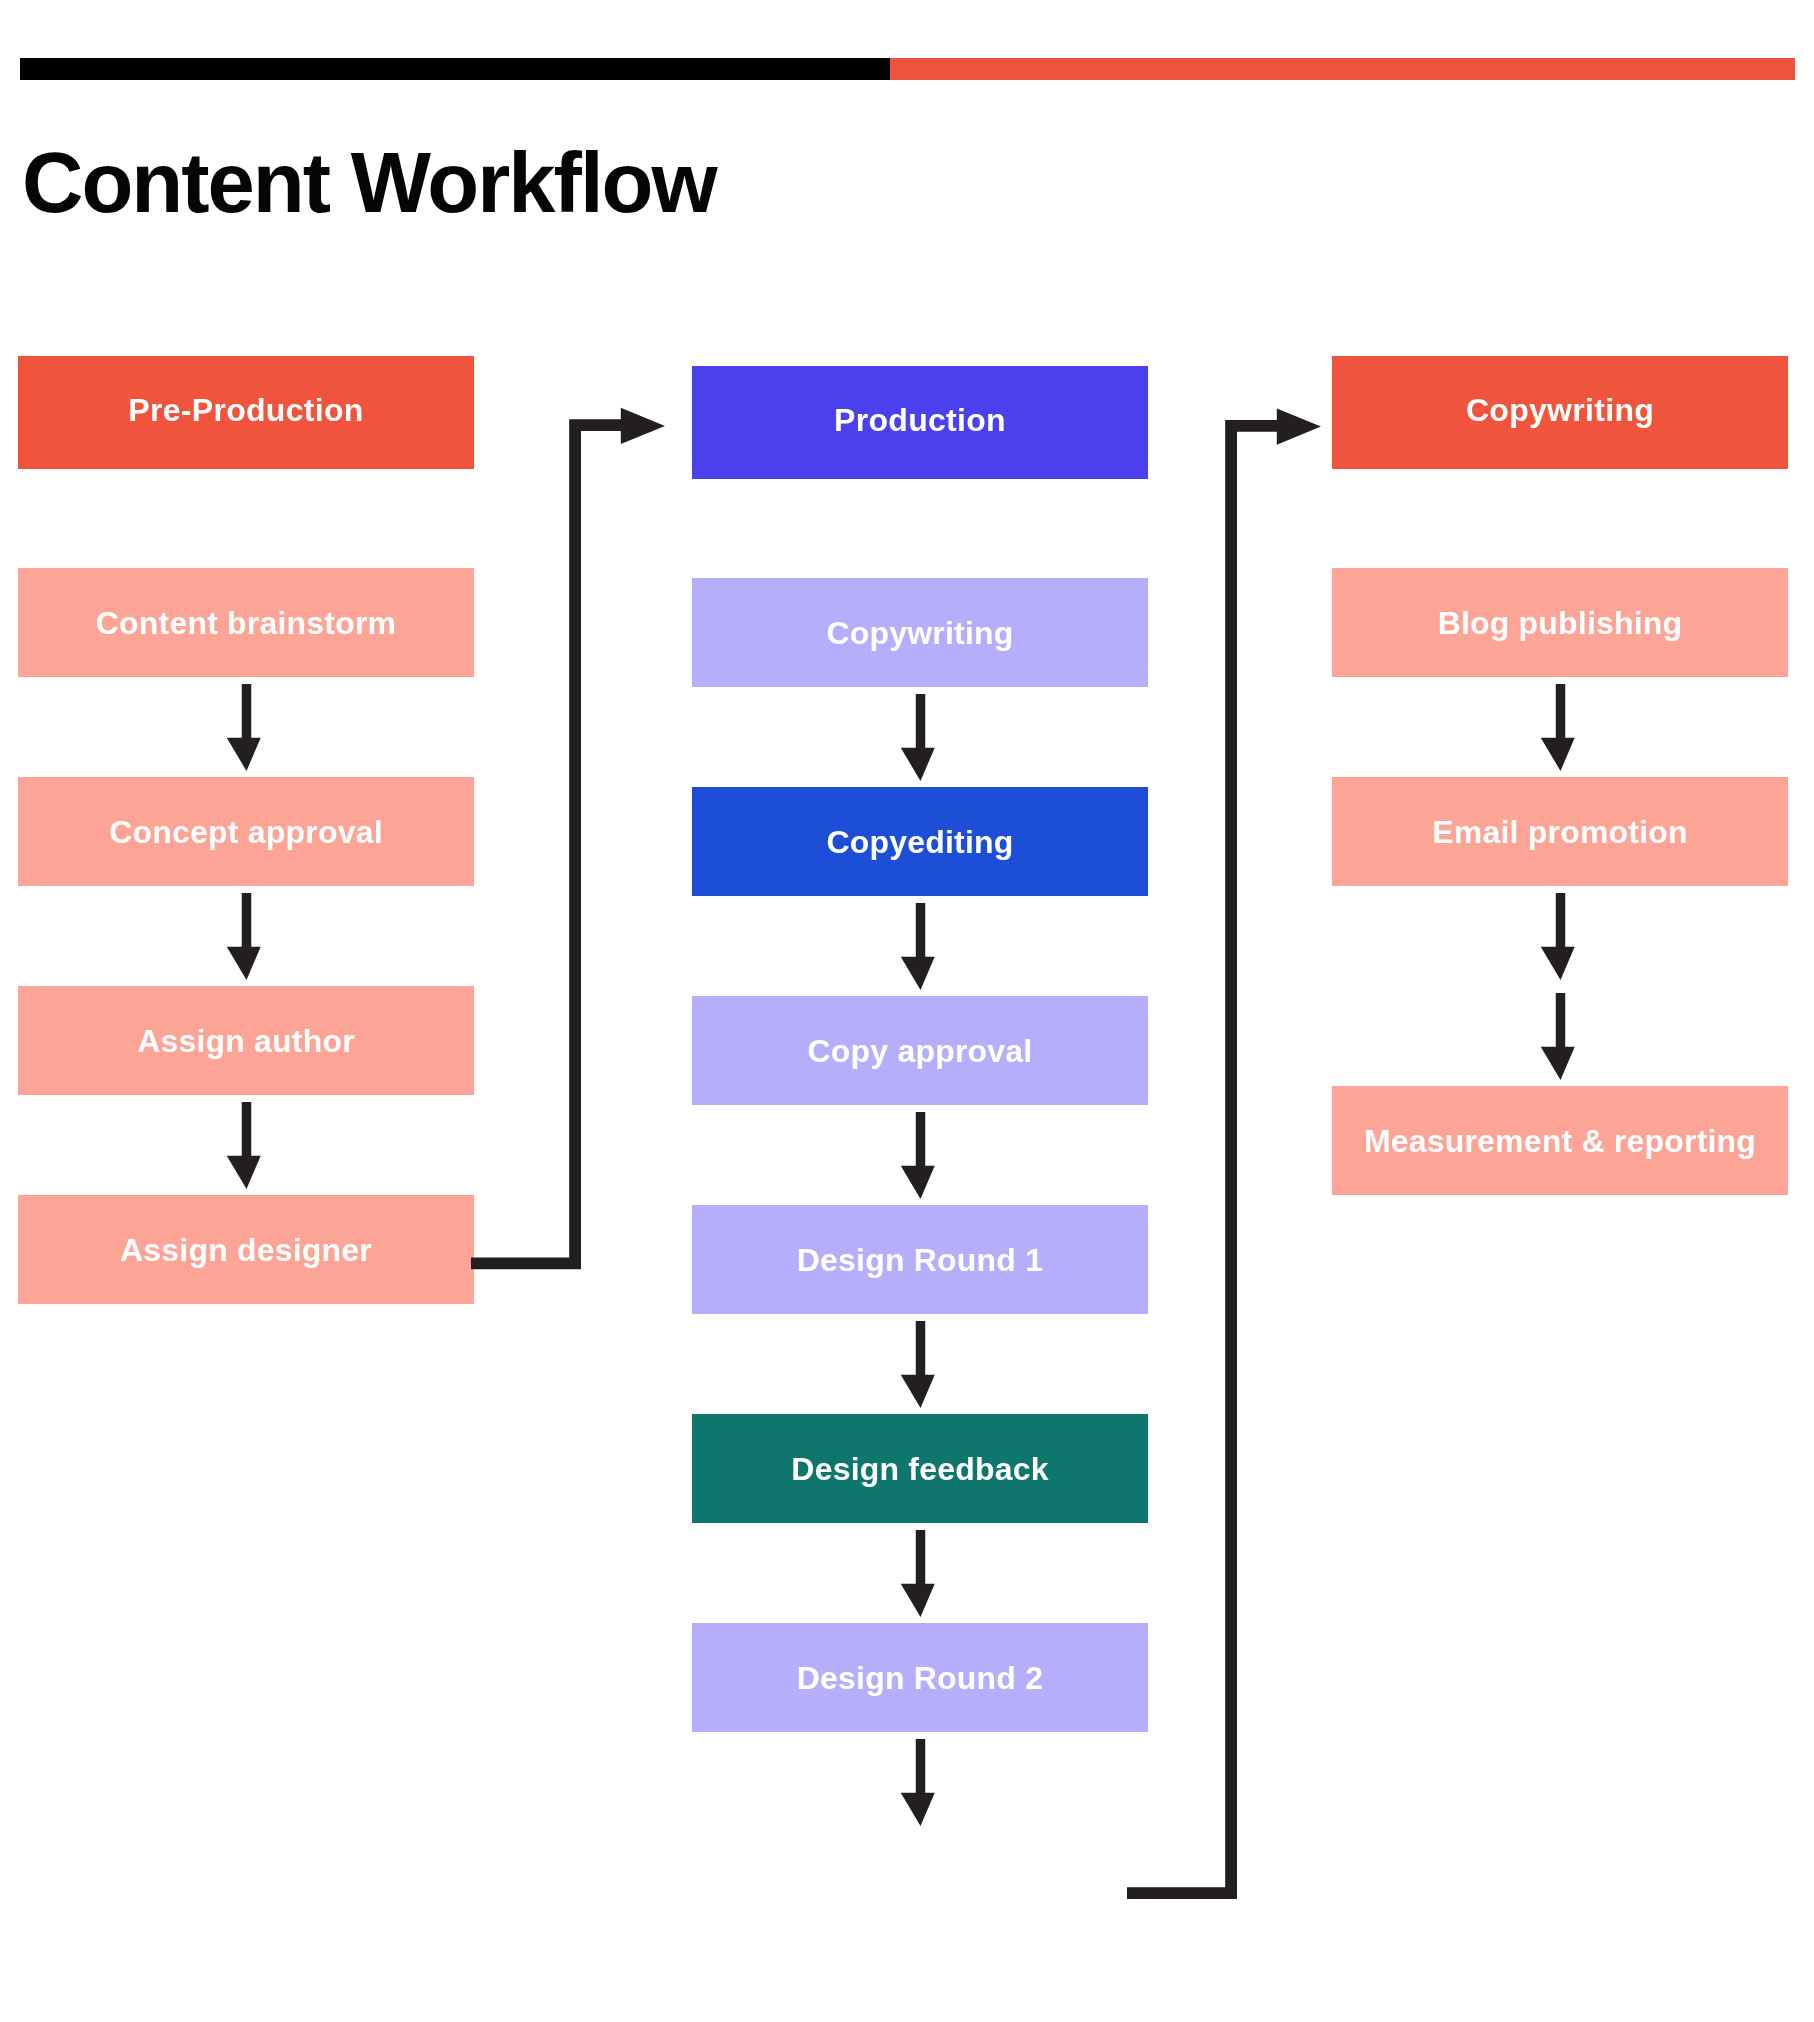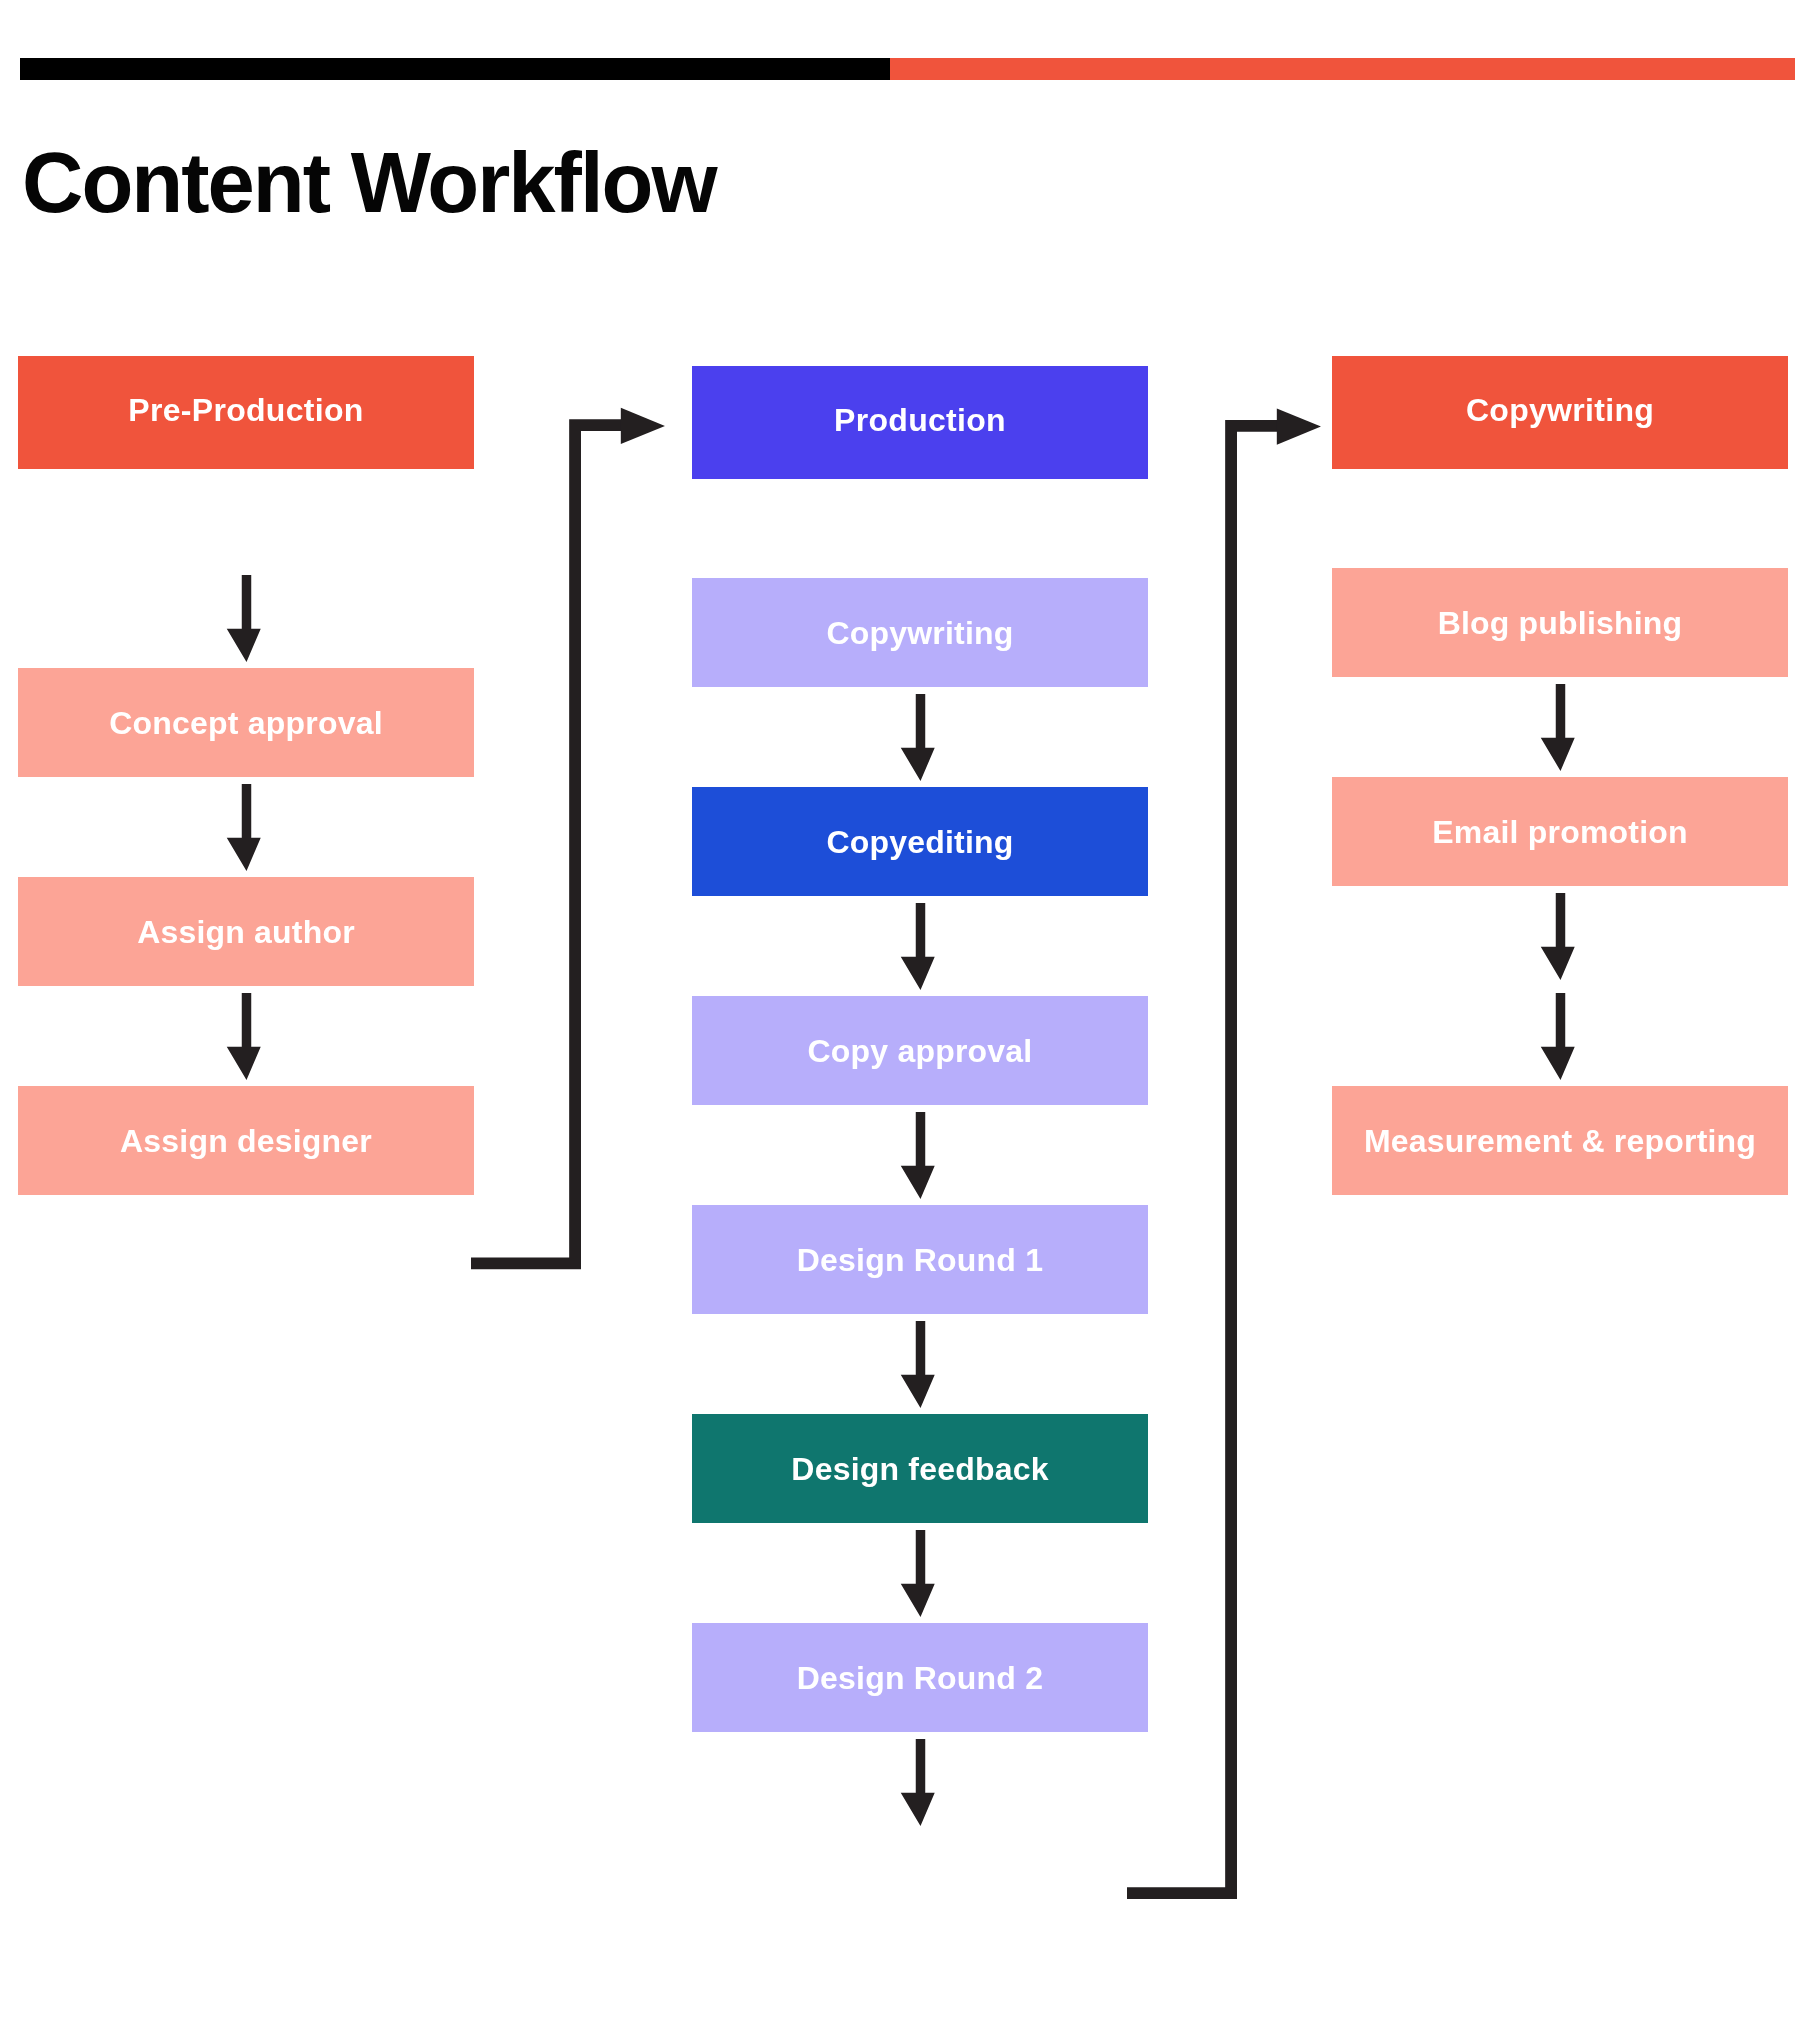--- a/index.html
+++ b/index.html
@@ -143,20 +143,25 @@
 <h1 id="page-title">Content Workflow</h1>
 
 <div id="diagram">
 
   <div class="column col-0">
     <div class="phase-header" style="background:#F0543C">
       <span class="phase-title">Pre-Production</span>
     </div>
     <div class="steps">
 
+      <div class="step-wrap">
+        <div class="step-box" style="background:#FCA496">
+          <span class="step-label">Content brainstorm</span>
+        </div>
+      </div>
       <div class="v-arrow">
         <svg width="49" height="87" viewBox="0 0 62 110" aria-hidden="true">
           <path d="M25 0 h12 v68 h12 L31 110 L6 68 h19 z" fill="#231F20"></path>
         </svg>
       </div>
 
       <div class="step-wrap">
         <div class="step-box" style="background:#FCA496">
           <span class="step-label">Concept approval</span>
         </div>

